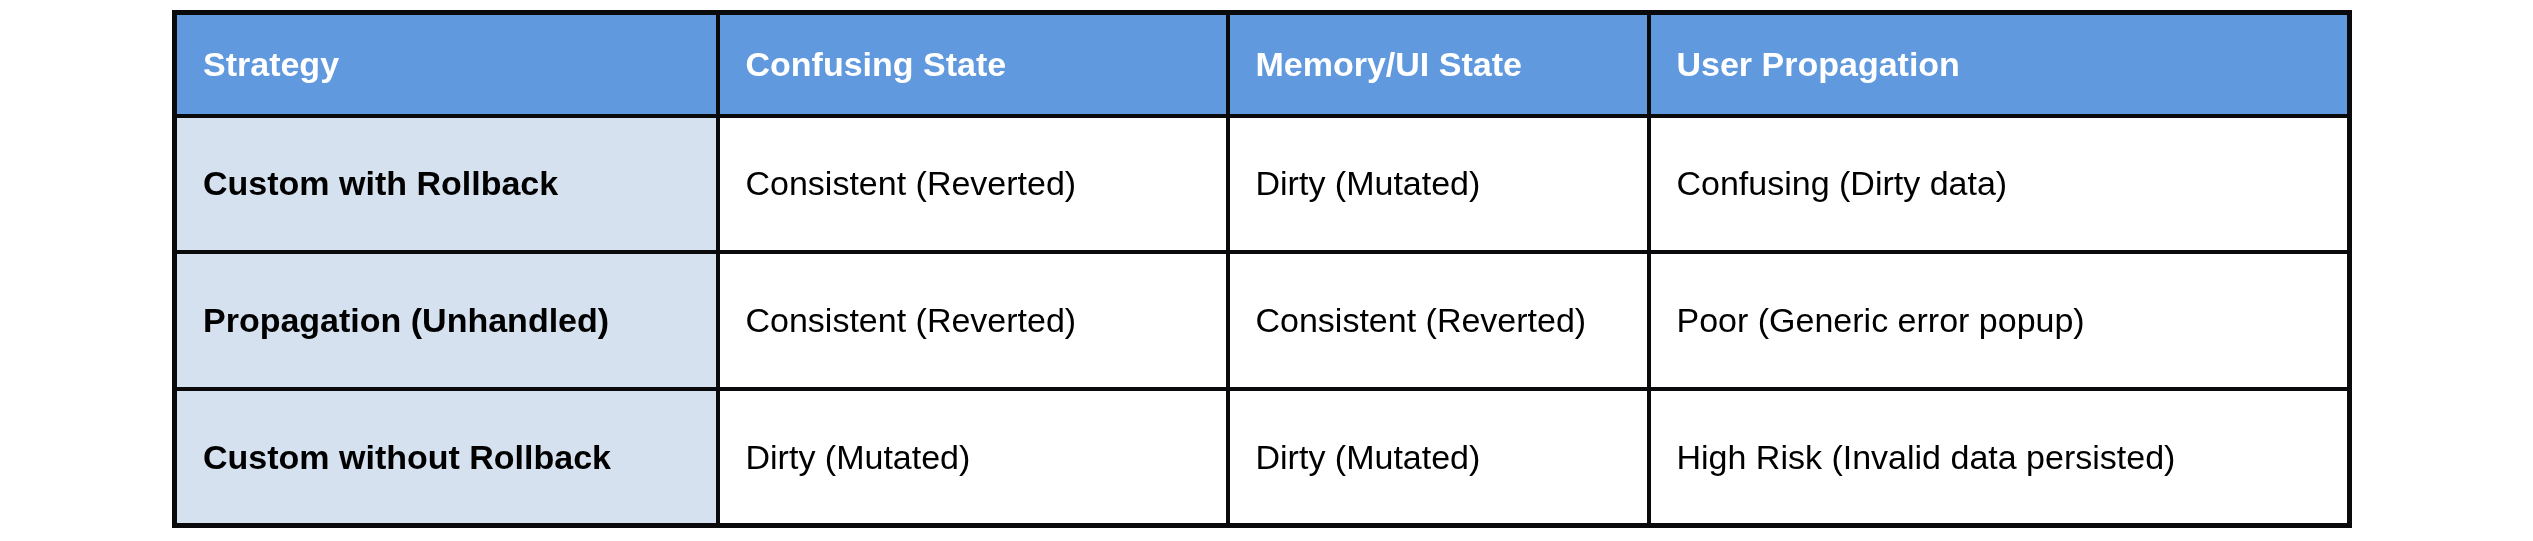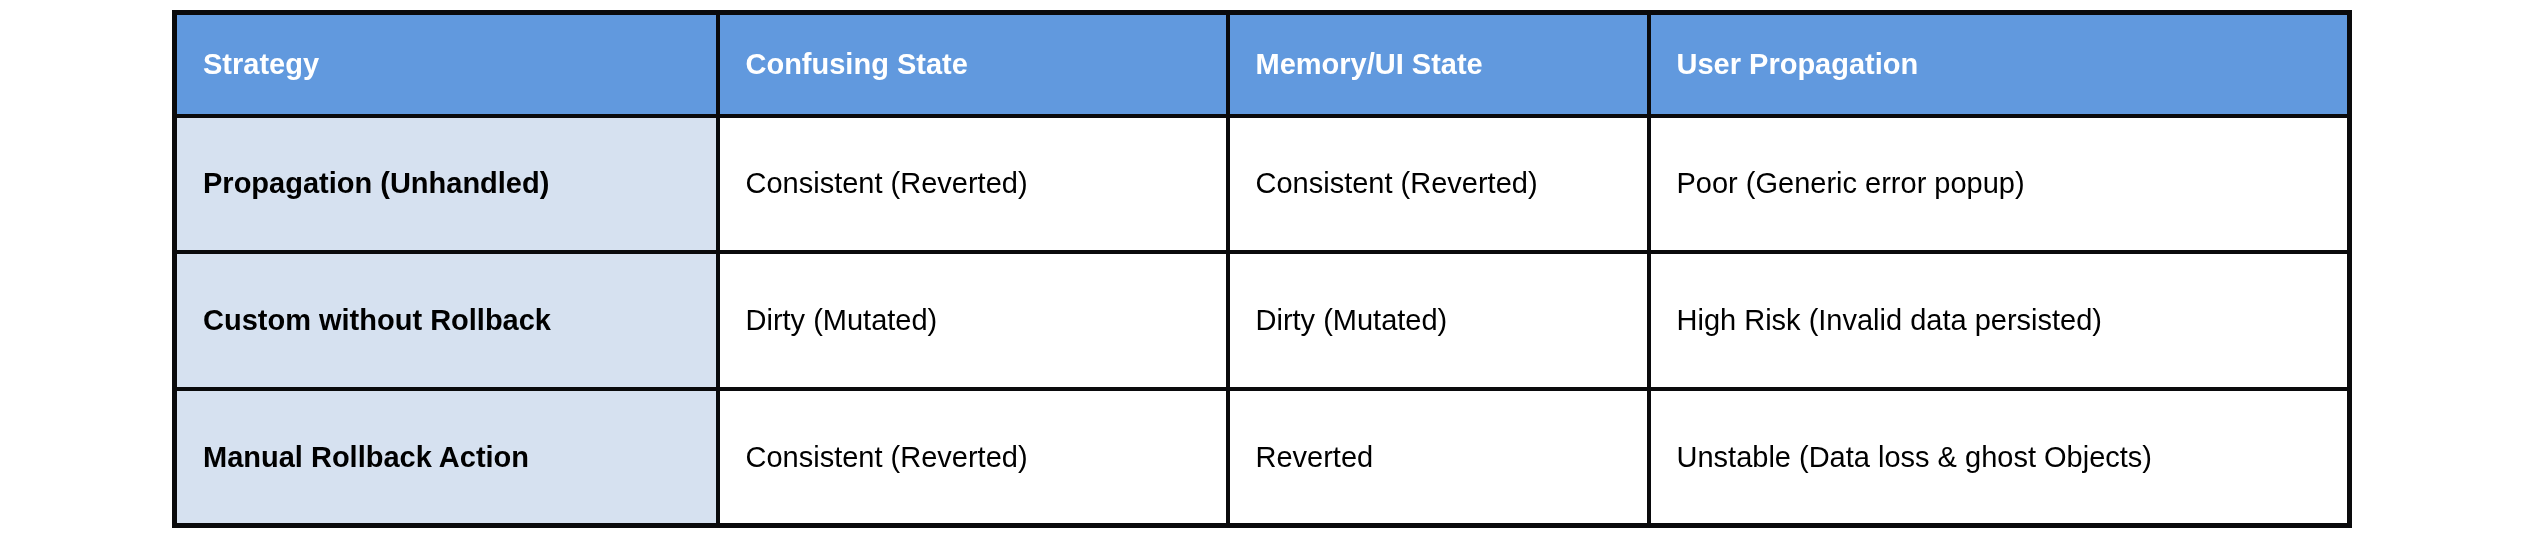--- a/index.html
+++ b/index.html
@@ -31,21 +31,21 @@
     border-collapse: collapse;
     table-layout: fixed;
     border: 5px solid var(--border-color);
   }
   table.strategy-table th,
   table.strategy-table td {
     border: 4px solid var(--border-color);
     padding: 0 10px 0 26px;
     text-align: left;
     vertical-align: middle;
-    font-size: 29px;
+    font-size: 34px;
     line-height: 1.2;
     height: 103px;
     overflow: hidden;
     white-space: nowrap;
   }
   table.strategy-table thead th {
     background: var(--header-bg);
     color: var(--header-text);
     font-weight: bold;
   }
@@ -73,32 +73,32 @@
     <thead>
       <tr>
         <th>Strategy</th>
         <th>Confusing State</th>
         <th>Memory/UI State</th>
         <th>User Propagation</th>
       </tr>
     </thead>
     <tbody>
       <tr>
+        <td class="strategy-cell">Custom with Rollback</td>
+        <td>Consistent (Reverted)</td>
+        <td>Dirty (Mutated)</td>
+        <td>Confusing (Dirty data)</td>
+      </tr>
+      <tr>
         <td class="strategy-cell">Propagation (Unhandled)</td>
         <td>Consistent (Reverted)</td>
         <td>Consistent (Reverted)</td>
         <td>Poor (Generic error popup)</td>
       </tr>
       <tr>
         <td class="strategy-cell">Custom without Rollback</td>
         <td>Dirty (Mutated)</td>
         <td>Dirty (Mutated)</td>
         <td>High Risk (Invalid data persisted)</td>
       </tr>
-      <tr>
-        <td class="strategy-cell">Manual Rollback Action</td>
-        <td>Consistent (Reverted)</td>
-        <td>Reverted</td>
-        <td>Unstable (Data loss &amp; ghost Objects)</td>
-      </tr>
     </tbody>
   </table>
 </div>
 
 </body></html>

